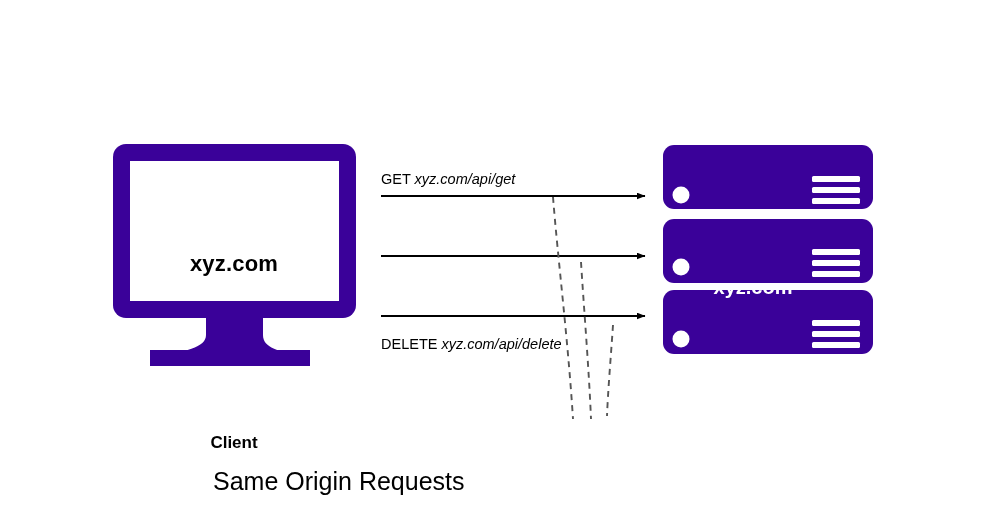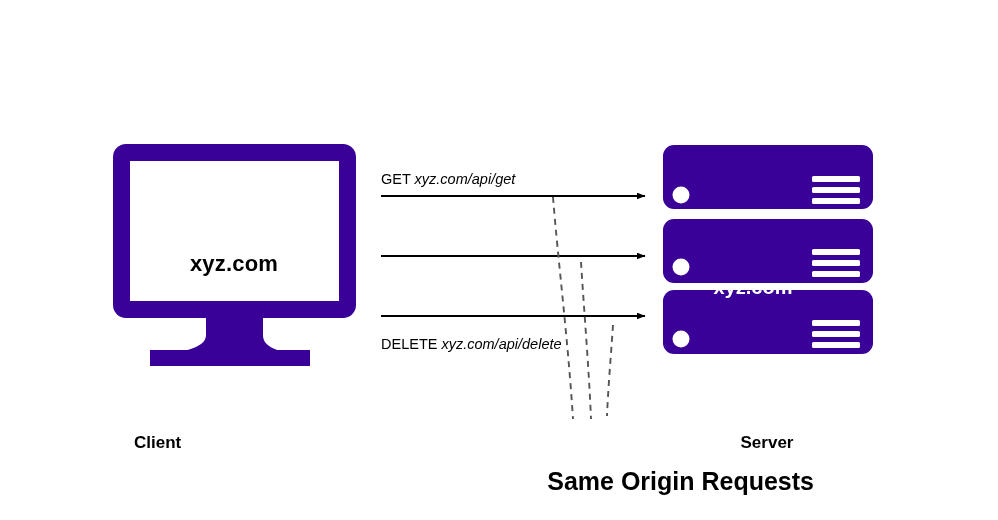--- a/index.html
+++ b/index.html
@@ -48,39 +48,39 @@
     text-align: center;
     font-size: 20px;
     font-weight: bold;
     color: #ffffff;
   }
   
   #client-caption {
     left: 134px;
     top: 394px;
     width: 200px;
-    text-align: left;
+    text-align: center;
     font-size: 17px;
     font-weight: bold;
   }
   #server-caption {
     left: 667px;
     top: 394px;
     width: 200px;
     text-align: center;
     font-size: 17px;
     font-weight: bold;
   }
   #figure-title {
-    left: 199px;
+    left: 213px;
     top: 428px;
     width: 615px;
-    text-align: right;
+    text-align: left;
     font-size: 25px;
-    font-weight: bold;
+    font-weight: normal;
   }
   
   .req-label {
     position: absolute;
     white-space: nowrap;
     font-size: 14.5px;
     color: #000000;
   }
   .req-label .method {
     font-weight: normal;
@@ -164,21 +164,20 @@
       <path d="M 613 325 C 611 355, 608 390, 607 416"></path>
     </g>
   </svg>
 
   <div class="txt" id="client-screen-label">xyz.com</div>
 
   <div class="txt" id="server-host-label">xyz.com</div>
 
   <div class="txt" id="client-caption">Client</div>
 
-  <div class="txt" id="server-caption">Server</div>
 
   <div class="txt" id="figure-title">Same Origin Requests</div>
 
   <div class="req-label" id="req-label-0">
     <span class="method">GET</span>
     <span class="url">xyz.com/api/get</span>
   </div>
 
 
   <div class="req-label" id="req-label-2">

